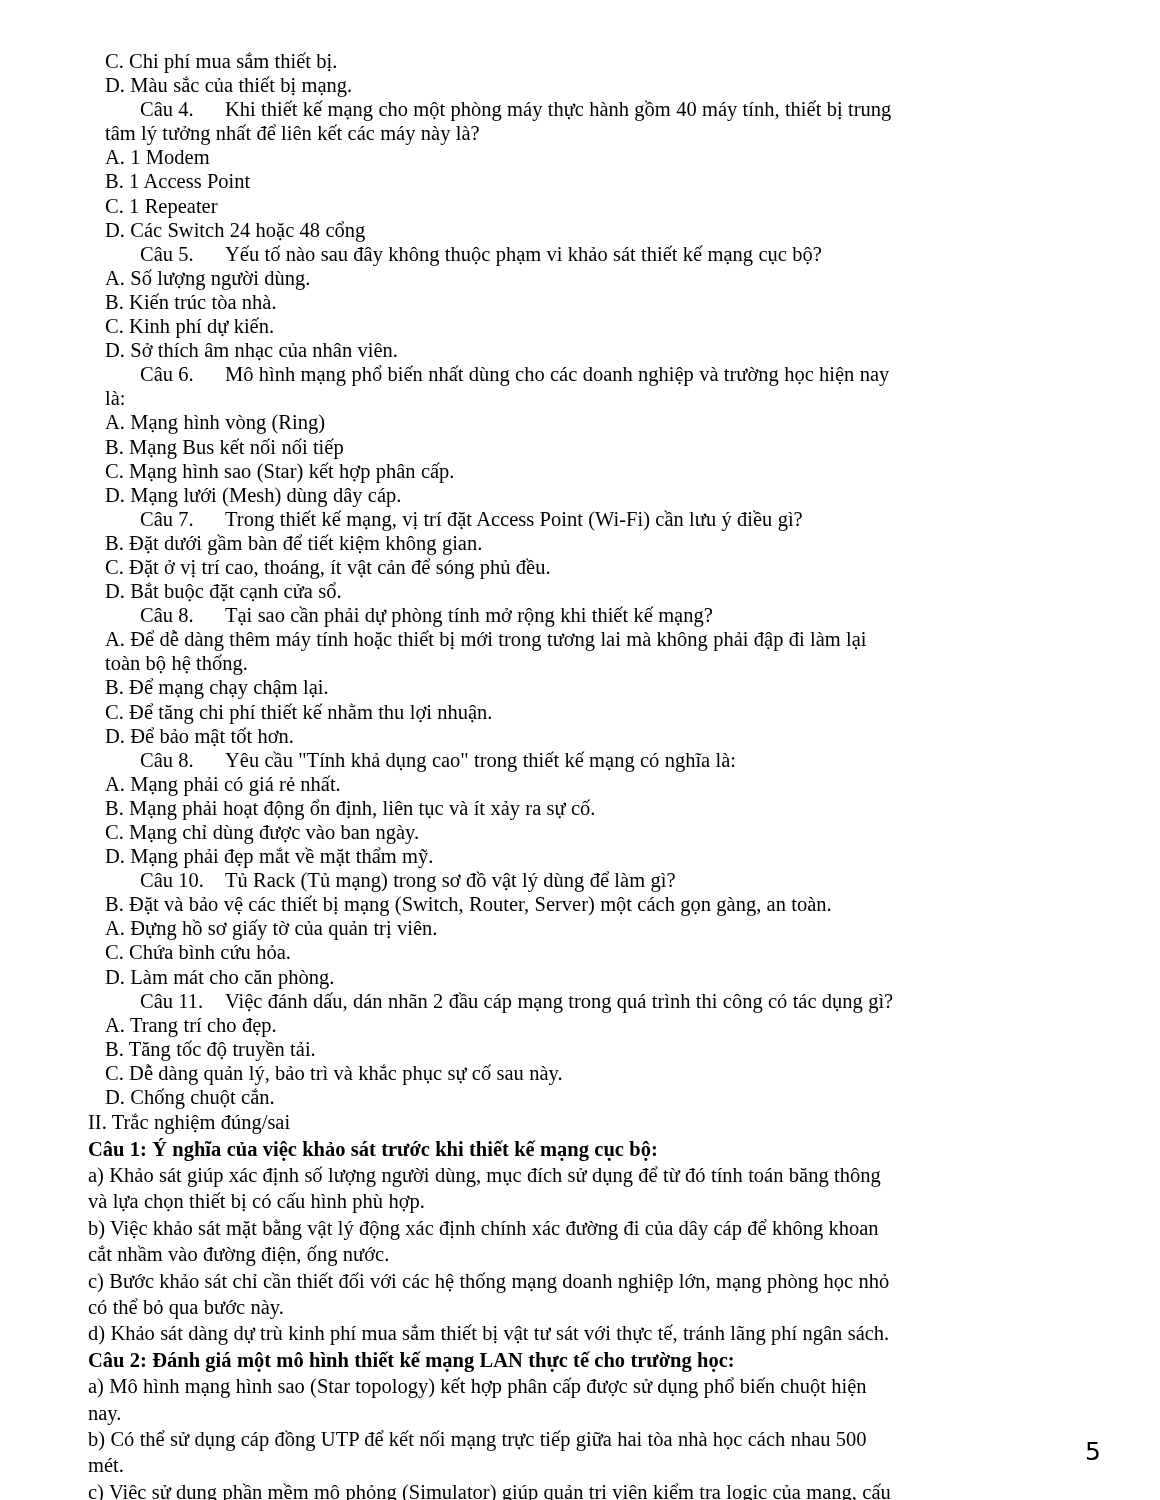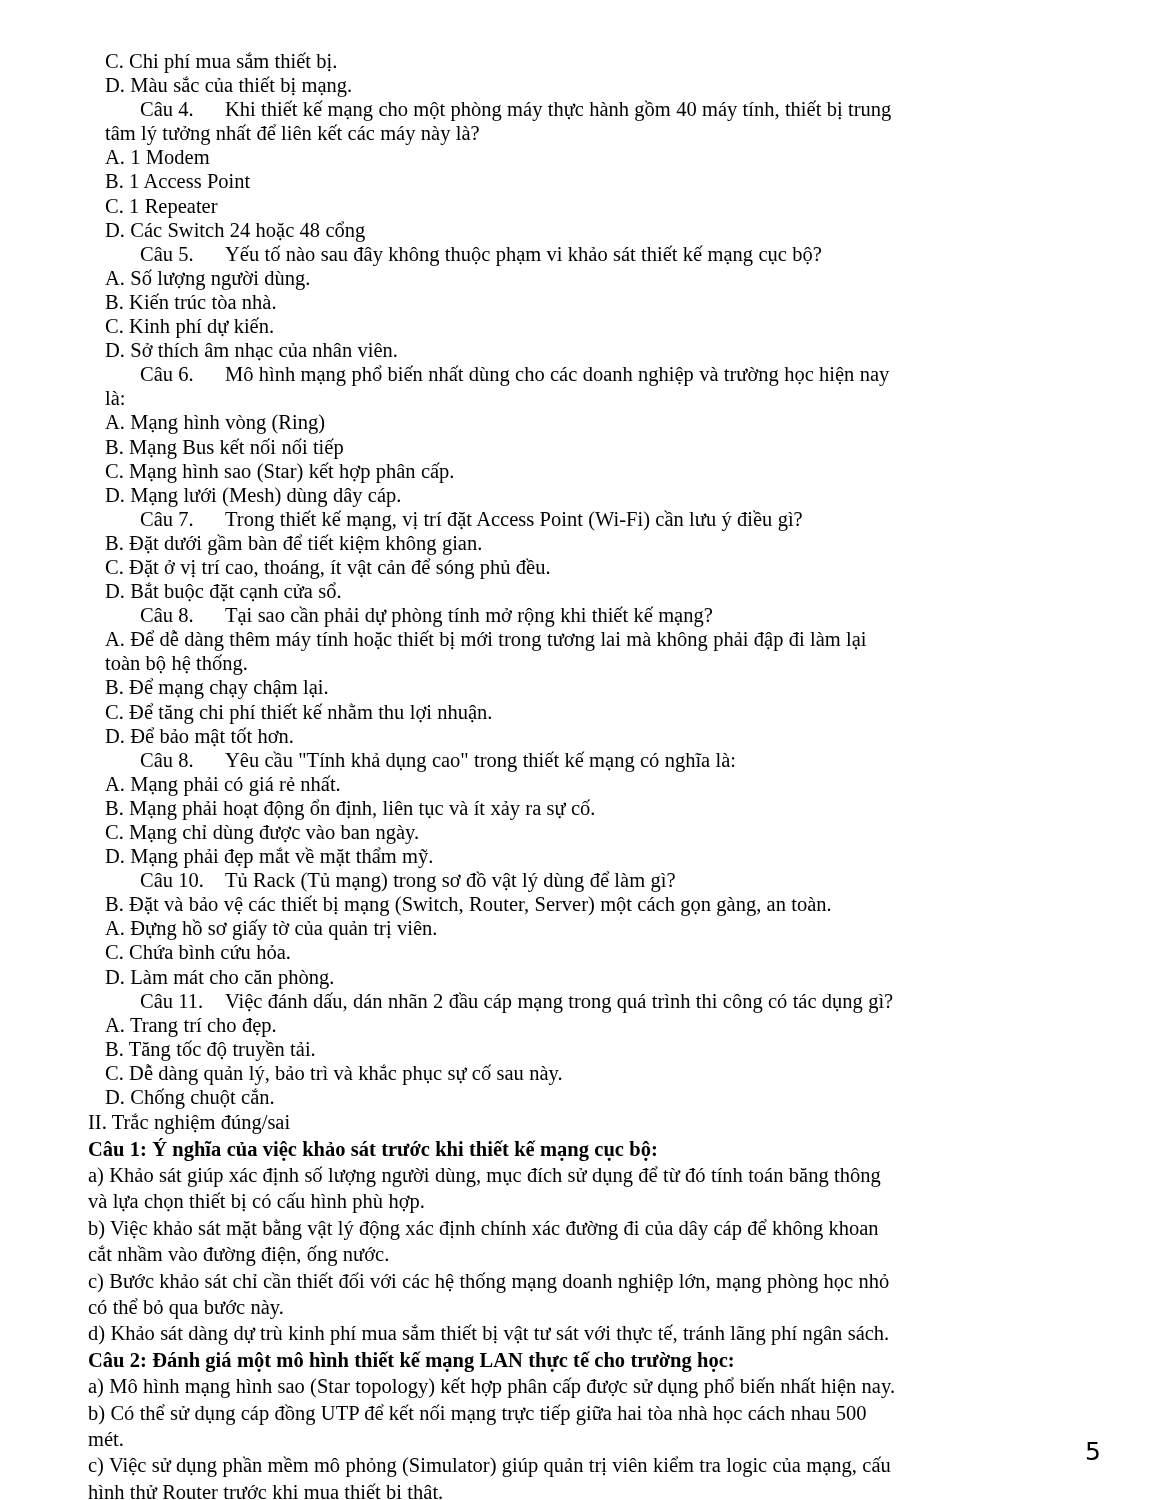--- a/index.html
+++ b/index.html
@@ -113,18 +113,18 @@
     <p class="mc-option">B. Tăng tốc độ truyền tải.</p>
     <p class="mc-option">C. Dễ dàng quản lý, bảo trì và khắc phục sự cố sau này.</p>
     <p class="mc-option">D. Chống chuột cắn.</p>
     <p class="section-heading">II. Trắc nghiệm đúng/sai</p>
     <p class="ts-question">Câu 1: Ý nghĩa của việc khảo sát trước khi thiết kế mạng cục bộ:</p>
     <p class="ts-statement">a) Khảo sát giúp xác định số lượng người dùng, mục đích sử dụng để từ đó tính toán băng thông và lựa chọn thiết bị có cấu hình phù hợp.</p>
     <p class="ts-statement">b) Việc khảo sát mặt bằng vật lý động xác định chính xác đường đi của dây cáp để không khoan cắt nhầm vào đường điện, ống nước.</p>
     <p class="ts-statement">c) Bước khảo sát chỉ cần thiết đối với các hệ thống mạng doanh nghiệp lớn, mạng phòng học nhỏ có thể bỏ qua bước này.</p>
     <p class="ts-statement">d) Khảo sát dàng dự trù kinh phí mua sắm thiết bị vật tư sát với thực tế, tránh lãng phí ngân sách.</p>
     <p class="ts-question">Câu 2: Đánh giá một mô hình thiết kế mạng LAN thực tế cho trường học:</p>
-    <p class="ts-statement">a) Mô hình mạng hình sao (Star topology) kết hợp phân cấp được sử dụng phổ biến nhất hiện nay.</p>
+    <p class="ts-statement">a) Mô hình mạng hình sao (Star topology) kết hợp phân cấp được sử dụng phổ biến chuột hiện nay.</p>
     <p class="ts-statement">b) Có thể sử dụng cáp đồng UTP để kết nối mạng trực tiếp giữa hai tòa nhà học cách nhau 500 mét.</p>
     <p class="ts-statement">c) Việc sử dụng phần mềm mô phỏng (Simulator) giúp quản trị viên kiểm tra logic của mạng, cấu hình thử Router trước khi mua thiết bị thật.</p>
   </div>
 
 <div class="page-number">5</div>
 
 </body></html>

